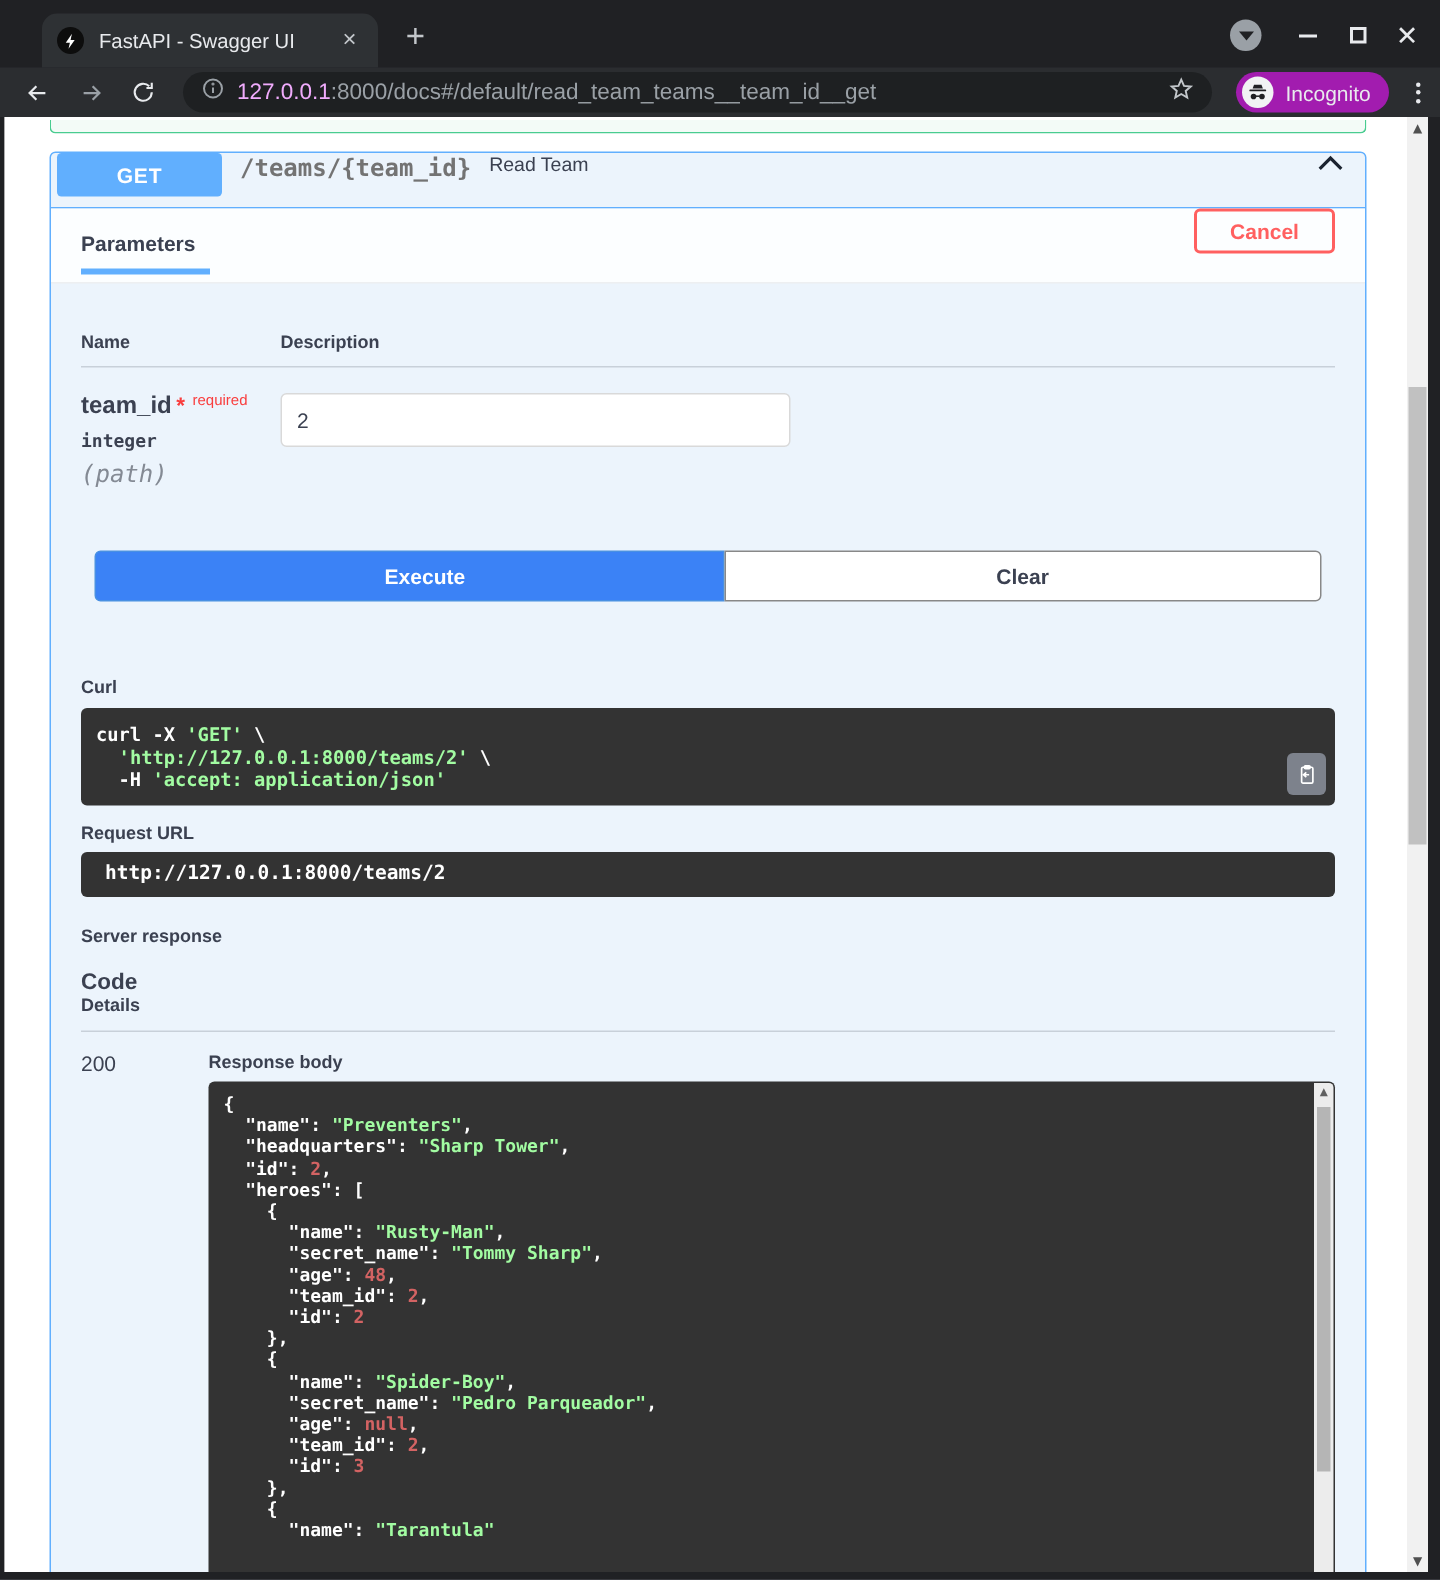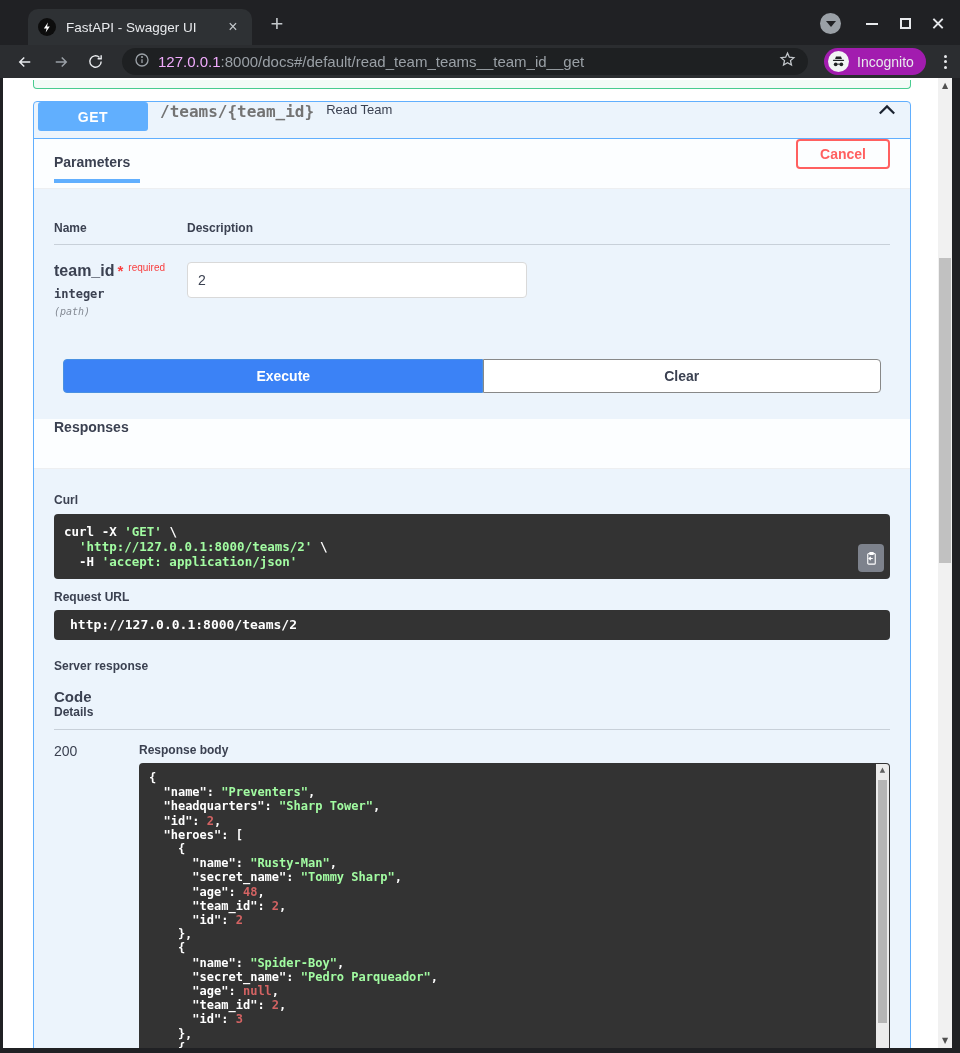--- a/index.html
+++ b/index.html
@@ -79,21 +79,21 @@
   .table-area { padding:32px 20px 0 20px; }
   .thead { display:flex; padding-bottom:9px; border-bottom:1px solid rgba(59,65,81,.2); }
   .th { font-size:12px; font-weight:bold; color:#3b4151; }
   .col-name { width:133px; flex:none; }
   .param-row { display:flex; padding-top:17px; }
   .pname { font-size:16px; font-weight:bold; color:#3b4151; }
   .pstar { color:#f93e3e; font-size:15px; font-weight:bold; margin-left:3px; }
   .preq  { color:#f93e3e; font-size:10px; position:relative; top:-5px; margin-left:5px; }
   .ptype { font-family:"DejaVu Sans Mono", monospace; font-size:12px; font-weight:bold;
            color:#3b4151; margin-top:7px; }
-  .ploc  { font-family:"DejaVu Sans Mono", monospace; font-size:10px; font-style:italic;
+  .ploc  { font-family:"DejaVu Sans Mono", monospace; font-size:16px; font-style:italic;
            color:#848a94; margin-top:5px; }
   .pvalue-input { width:340px; height:36px; border:1px solid #d9d9d9; border-radius:4px; background:#fff;
                   font-size:14px; color:#3b4151; padding:0 10px; font-family:"Liberation Sans", sans-serif; }
 
   .exec-wrap { display:flex; padding:42px 29px 26px 29px; }
   .btn-execute { flex:1; height:34px; background:#3b82f6; border:1px solid #4990e2;
                  border-radius:4px 0 0 4px; color:#fff; font-weight:bold; font-size:14px;
                  font-family:"Liberation Sans", sans-serif;padding-left:21px; }
   .btn-clear { flex:1; height:34px; background:#fff; border:1px solid #888;
                border-radius:0 4px 4px 0; color:#3b4151; font-weight:bold; font-size:14px;
@@ -248,23 +248,20 @@
             <input class="pvalue-input" type="text" value="2" style="">
           </div>
         </div>
       </div>
 
       <div class="exec-wrap">
         <button class="btn-execute">Execute</button>
         <button class="btn-clear">Clear</button>
       </div>
 
-      <div class="sec-header">
-        <span style="font-size:14px;font-weight:bold;color:#3b4151">Responses</span>
-      </div>
 
       <div class="resp-body">
         <div class="mini-label">Curl</div>
         <div class="code-block curl-block">
           <div class="code-line"><span class="tok-p">curl -X </span><span class="tok-s">'GET'</span><span class="tok-p"> \</span></div>
             <div class="code-line"><span class="tok-p">  </span><span class="tok-s">'http://127.0.0.1:8000/teams/2'</span><span class="tok-p"> \</span></div>
             <div class="code-line"><span class="tok-p">  -H </span><span class="tok-s">'accept: application/json'</span></div>
             <button class="copy-btn">
             <svg width="15" height="15" viewBox="0 0 24 24" fill="none" stroke="#ffffff" stroke-width="1.8">
                 <rect x="6" y="4" width="12" height="17" rx="1.5"></rect>

